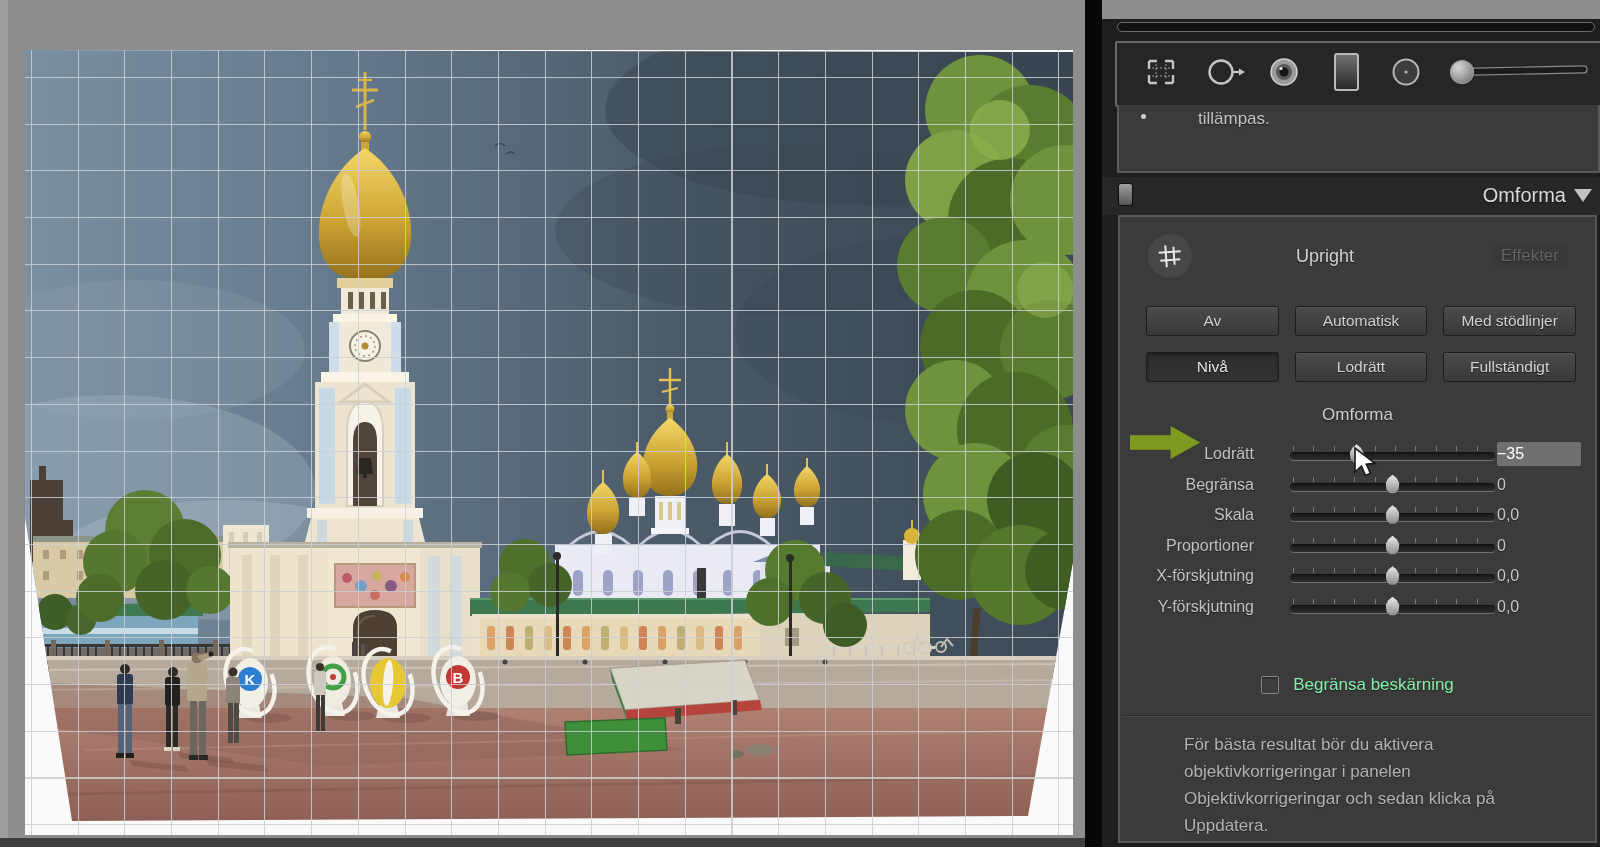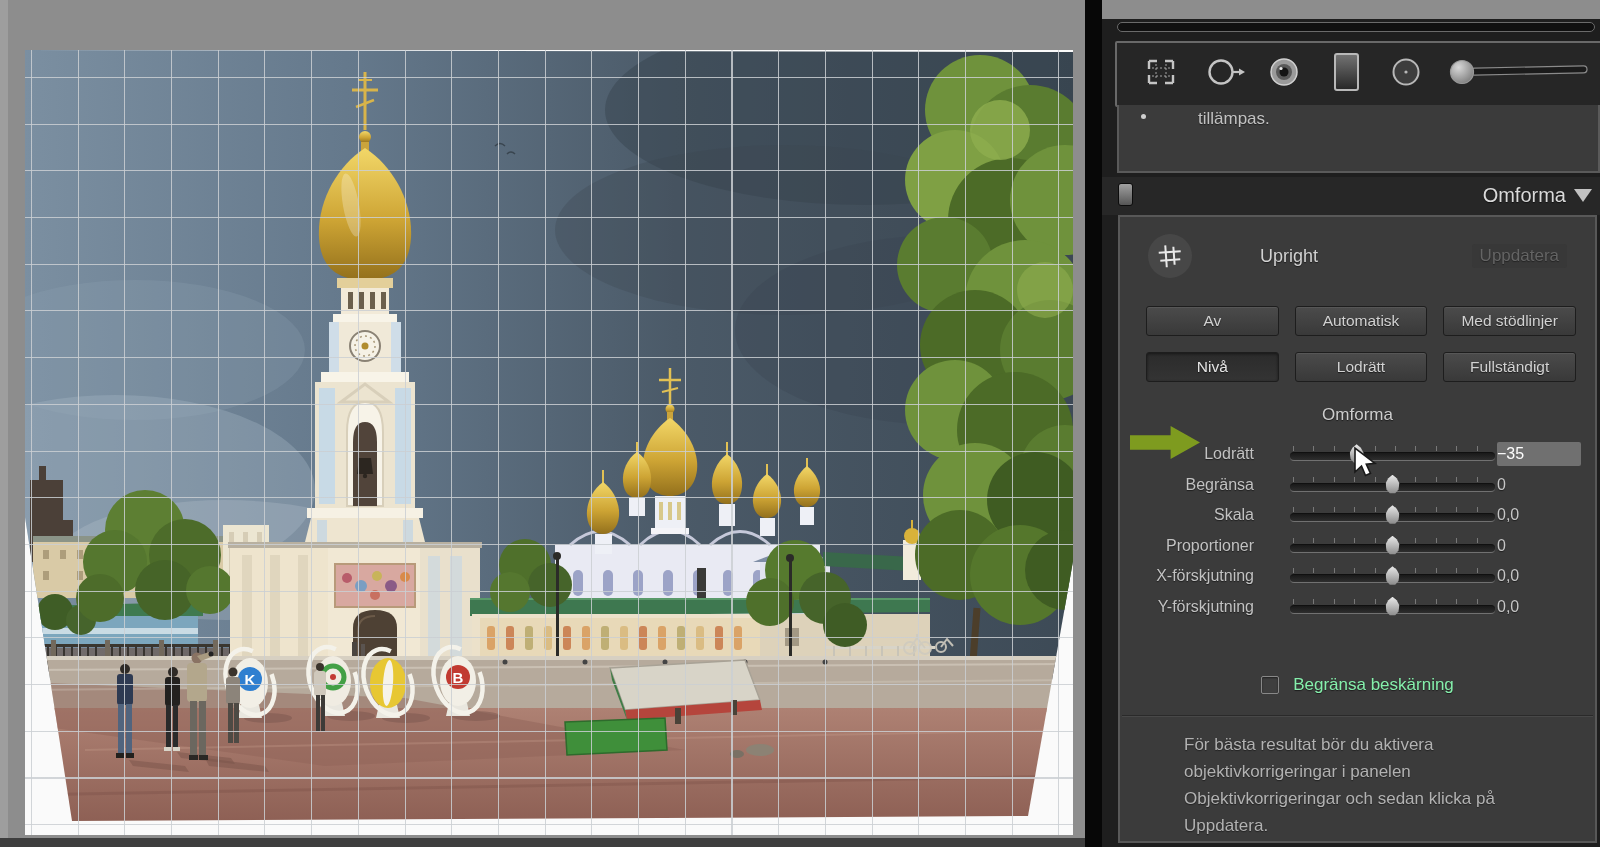--- a/index.html
+++ b/index.html
@@ -33,21 +33,21 @@
   .phead .toggle{position:absolute;left:16px;top:6px;width:13px;height:21px;border-radius:3px;
       background:linear-gradient(#a0a0a0,#565656);border:1px solid #0c0c0c;}
   .phead .ptitle{position:absolute;right:34px;top:7px;font-size:20px;color:#dadada;
       text-shadow:0 1px 1px rgba(0,0,0,.6);}
   .phead .tri{position:absolute;right:8px;top:12px;width:0;height:0;
       border-left:9px solid transparent;border-right:9px solid transparent;border-top:13px solid #c2c2c2;}
   .pbody{position:absolute;left:16px;top:196px;width:479px;height:628px;background:#3b3b3b;
       border:2px solid #585858;box-sizing:border-box;}
   
   .up-icon{position:absolute;left:28px;top:17px;width:44px;height:44px;border-radius:50%;background:#474747;}
-  .up-label{position:absolute;left:140px;top:29px;width:130px;font-size:18px;
+  .up-label{position:absolute;left:140px;top:29px;width:130px;text-align:center;font-size:18px;
       color:#d2d2d2;text-shadow:0 1px 1px rgba(0,0,0,.55);}
   .up-update{position:absolute;right:28px;top:27px;font-size:17px;color:#646464;padding:2px 8px;
       background:#383838;border-radius:3px;text-shadow:0 1px 1px rgba(0,0,0,.4);}
   .mode-grid{position:absolute;left:26px;top:89px;width:430px;display:grid;
       grid-template-columns:1fr 1fr 1fr;column-gap:2px;row-gap:12px;gap:16px;}
   .mbtn{height:28px;line-height:28px;text-align:center;font-size:15.5px;color:#d2d2d2;
       background:linear-gradient(#4b4b4b,#393939);border:1px solid #1d1d1d;border-radius:3px;
       text-shadow:0 1px 1px rgba(0,0,0,.6);box-shadow:inset 0 1px 0 rgba(255,255,255,.07);}
   .mbtn.selected{background:linear-gradient(#2b2b2b,#343434);color:#e4e4e4;
       box-shadow:inset 0 1px 3px rgba(0,0,0,.5);}
@@ -560,21 +560,21 @@
         <svg width="44" height="44" viewBox="0 0 44 44">
           <g stroke="#e8e8e8" stroke-width="2" transform="rotate(-4 22 22)">
             <line x1="18" y1="11" x2="18" y2="33"></line>
               <line x1="26" y1="13" x2="26" y2="31"></line>
             <line x1="11" y1="18" x2="33" y2="18"></line>
               <line x1="12" y1="26" x2="32" y2="26"></line>
           </g>
         </svg>
       </div>
       <div class="up-label">Upright</div>
-      <div class="up-update">Uppdatera</div>
+      <div class="up-update">Effekter</div>
 
       <div class="mode-grid">
         <div class="mbtn">Av</div>
         <div class="mbtn">Automatisk</div>
         <div class="mbtn">Med stödlinjer</div>
         <div class="mbtn selected">Nivå</div>
         <div class="mbtn">Lodrätt</div>
         <div class="mbtn">Fullständigt</div>
       </div>
 

